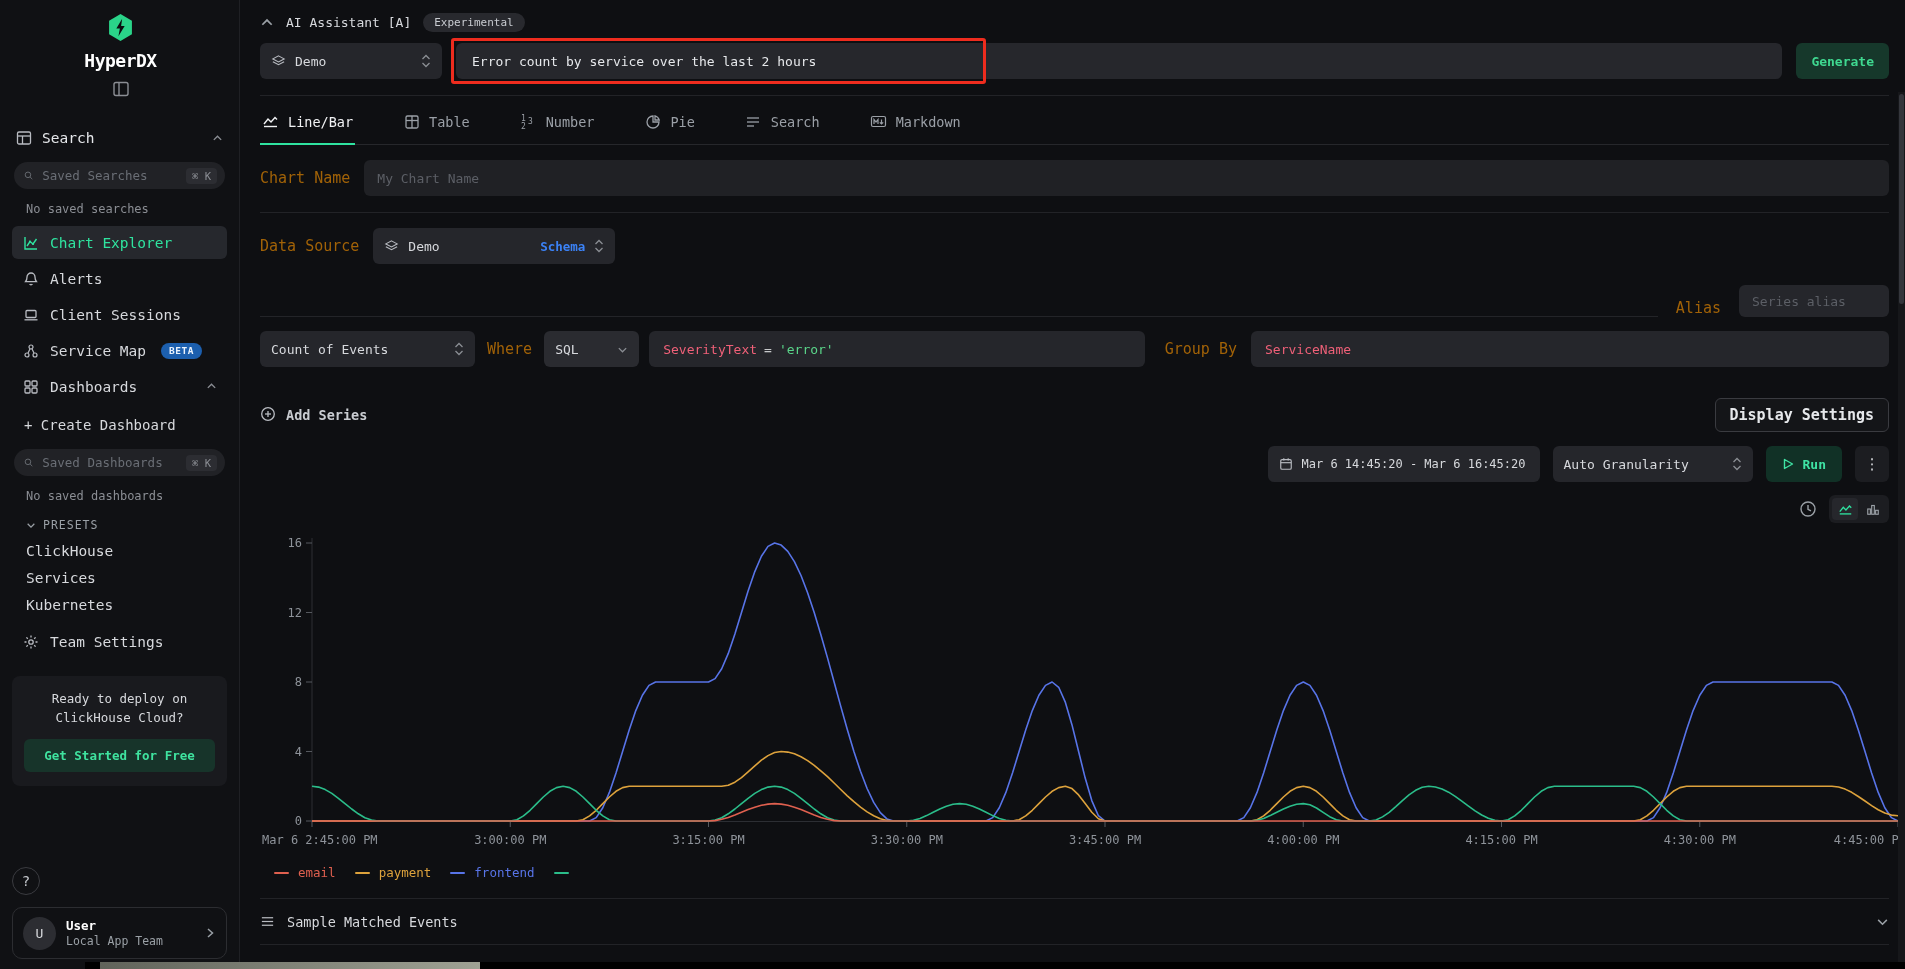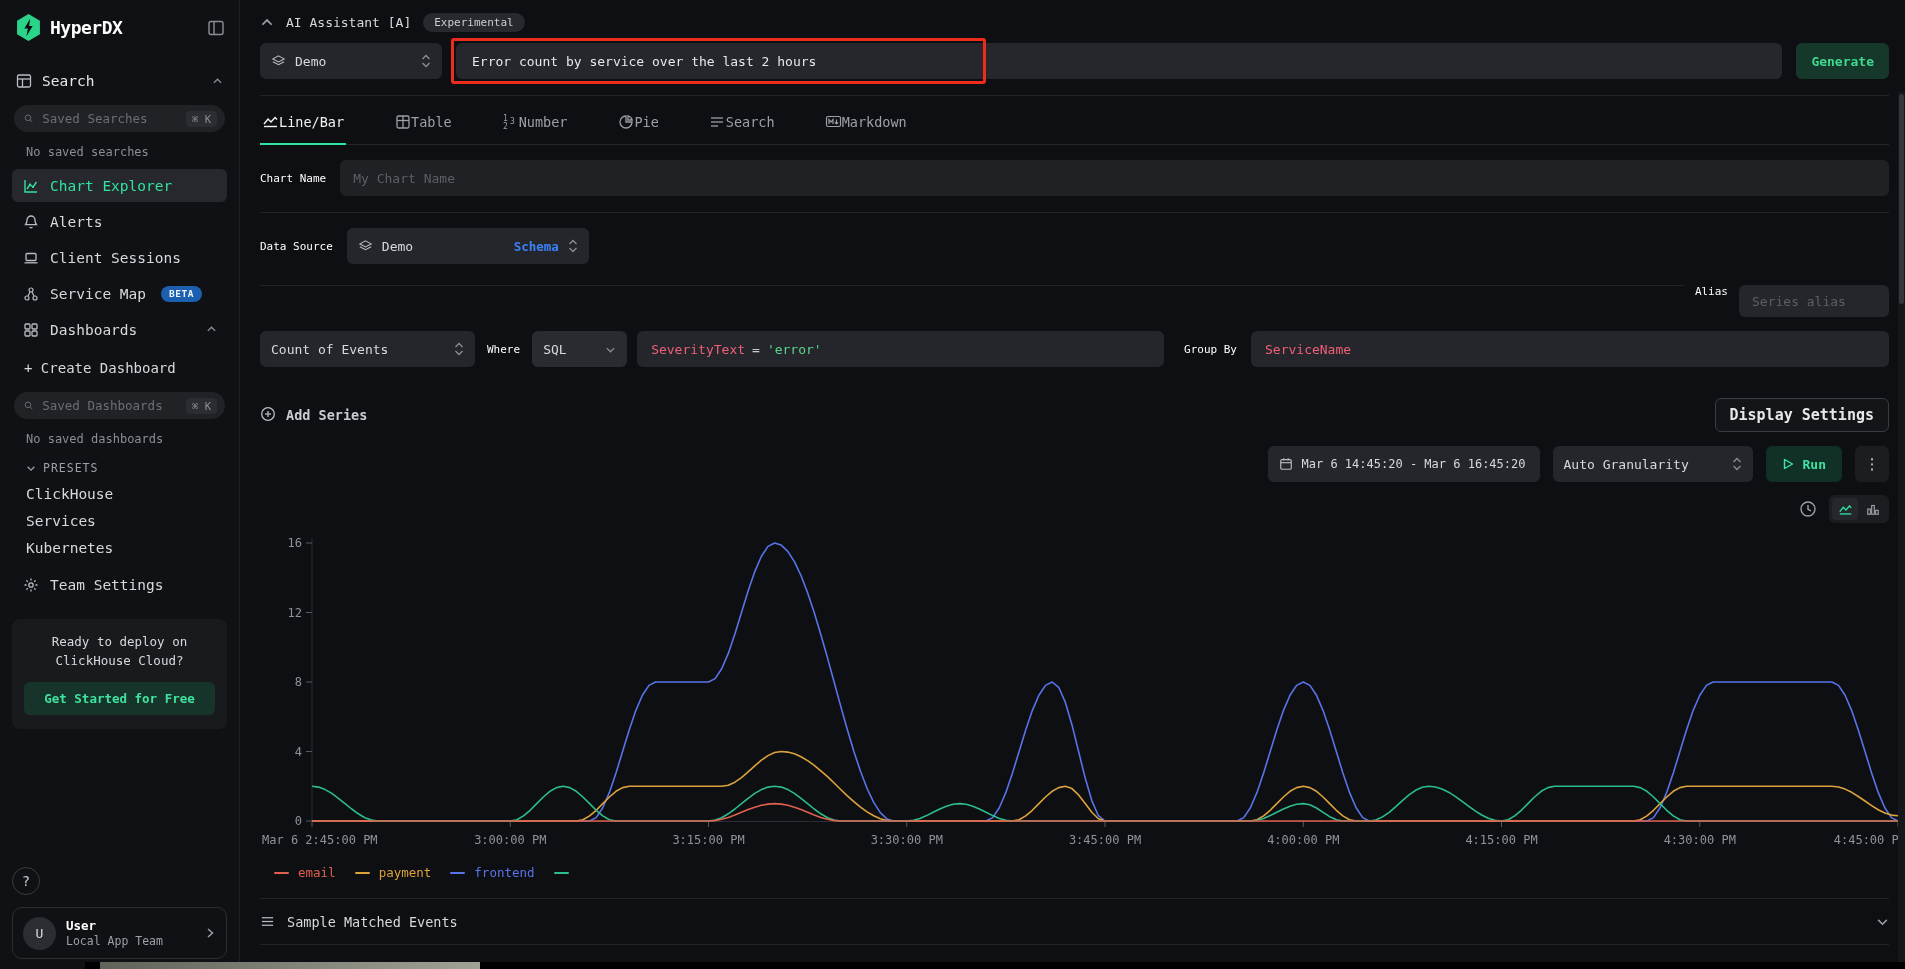--- a/index.html
+++ b/index.html
@@ -3,21 +3,21 @@
 <meta charset="utf-8">
 <style>
   * { box-sizing: border-box; }
   html,body { margin:0; padding:0; width:1905px; height:969px; overflow:hidden;
     background:#0e0f12; font-family:"DejaVu Sans Mono", monospace; }
   .app { display:flex; width:1905px; height:969px; position:relative; }
 
   
   .sidebar { width:240px; min-width:240px; height:100%; background:#101114;
     border-right:1px solid #1f2024; padding:10px 12px; position:relative; display:flex; flex-direction:column; }
-  .logo-row { display:flex; align-items:center; gap:9px; padding:4px 2px 2px 4px; }
+  .logo-row { display:flex; align-items:center; gap:9px; padding:4px 2px 2px 4px;flex-direction:column; }
   .logo-hex { width:25px; height:27px; flex:0 0 auto; }
   .brand { font-size:18px; font-weight:bold; color:#ffffff; letter-spacing:-0.5px; flex:1; }
   .collapse-btn { color:#8b8e94; width:18px; height:18px; }
   .side-section-head { display:flex; align-items:center; gap:10px; margin:30px 4px 0 4px; color:#e6e8eb; font-size:14.5px; }
   .side-section-head .grow { flex:1; }
   .pill-search { position:relative; margin:16px 2px 0 2px; height:27px; background:#212226;
     border-radius:14px; display:flex; align-items:center; padding:0 8px 0 10px; gap:7px; }
   .pill-search input { background:transparent; border:none; outline:none; color:#c6c9ce; width:100%;
     font-family:inherit; font-size:12.5px; }
   .pill-search input::placeholder { color:#6a6e75; }
@@ -64,35 +64,35 @@
   .prompt-wrap { flex:1; position:relative; height:36px; }
   .prompt-input { width:100%; height:36px; background:#26272c; border:none; border-radius:6px;
     color:#e6e8eb; font-size:13px; font-family:inherit; padding:0 16px; outline:none; }
   .red-box { position:absolute; left:-5px; top:-5px; width:535px; height:46px;
     border:3px solid #ee2c1e; border-radius:3px; pointer-events:none; }
   .generate-btn { background:#16382b; color:#3fd890; border:none; border-radius:6px; height:36px;
     padding:0 15px; font-family:inherit; font-size:13px; font-weight:bold; cursor:pointer; }
   .divider { height:1px; background:#222327; margin-top:16px; }
 
   .tabs-row { display:flex; align-items:stretch; gap:46px; border-bottom:1px solid #26272b; margin-top:2px; }
-  .tab { display:flex; align-items:center; color:#9ba0a7; font-size:13.5px;
+  .tab { display:flex; align-items:center; gap:9px; color:#9ba0a7; font-size:13.5px;
     padding:15px 2px 13px 2px; cursor:pointer; border-bottom:2px solid transparent; margin-bottom:-1px;justify-content:flex-end; }
   .tab .ic { width:17px; height:17px; display:flex; align-items:center; justify-content:center; }
   .tab.active { color:#f1f2f4; border-bottom-color:#2fe3a0; }
 
   .form-row { display:flex; align-items:center; margin-top:15px; }
-  .form-label { color:#ffffff; font-size:11px; margin-right:14px; white-space:nowrap; }
+  .form-label { color:#a16207; font-size:15px; margin-right:14px; white-space:nowrap; }
   .text-input { background:#1f2024; border:none; border-radius:6px; height:36px; color:#e6e8eb;
     font-size:13px; font-family:inherit; padding:16px 13px; outline:none; }
   .text-input::placeholder { color:#5c5f66; }
   .chartname-input { flex:1; background:#202125; }
   .sel-source { width:242px; }
   .schema-link { color:#3b82f6; font-size:12.5px; font-weight:bold; cursor:pointer; }
 
-  .alias-row { display:flex; align-items:flex-start; gap:11px; margin-top:21px; }
+  .alias-row { display:flex; align-items:flex-end; gap:18px; margin-top:21px; }
   .alias-line { flex:1; height:1px; background:#232428; }
   .alias-input { width:150px; height:30px; background:#25262b; }
 
   .series-row { display:flex; align-items:center; margin-top:14px; gap:10px; }
   .sel-agg { width:215px; }
   .sel-sql { width:95px; background:#2a2b30; }
   .where-input { flex:1; background:#25262b; border-radius:6px; height:36px; display:flex;
     align-items:center; padding:0 14px; font-size:13px; gap:7px; }
   .tok-field { color:#ef6078; }
   .tok-op { color:#c8cacc; }

